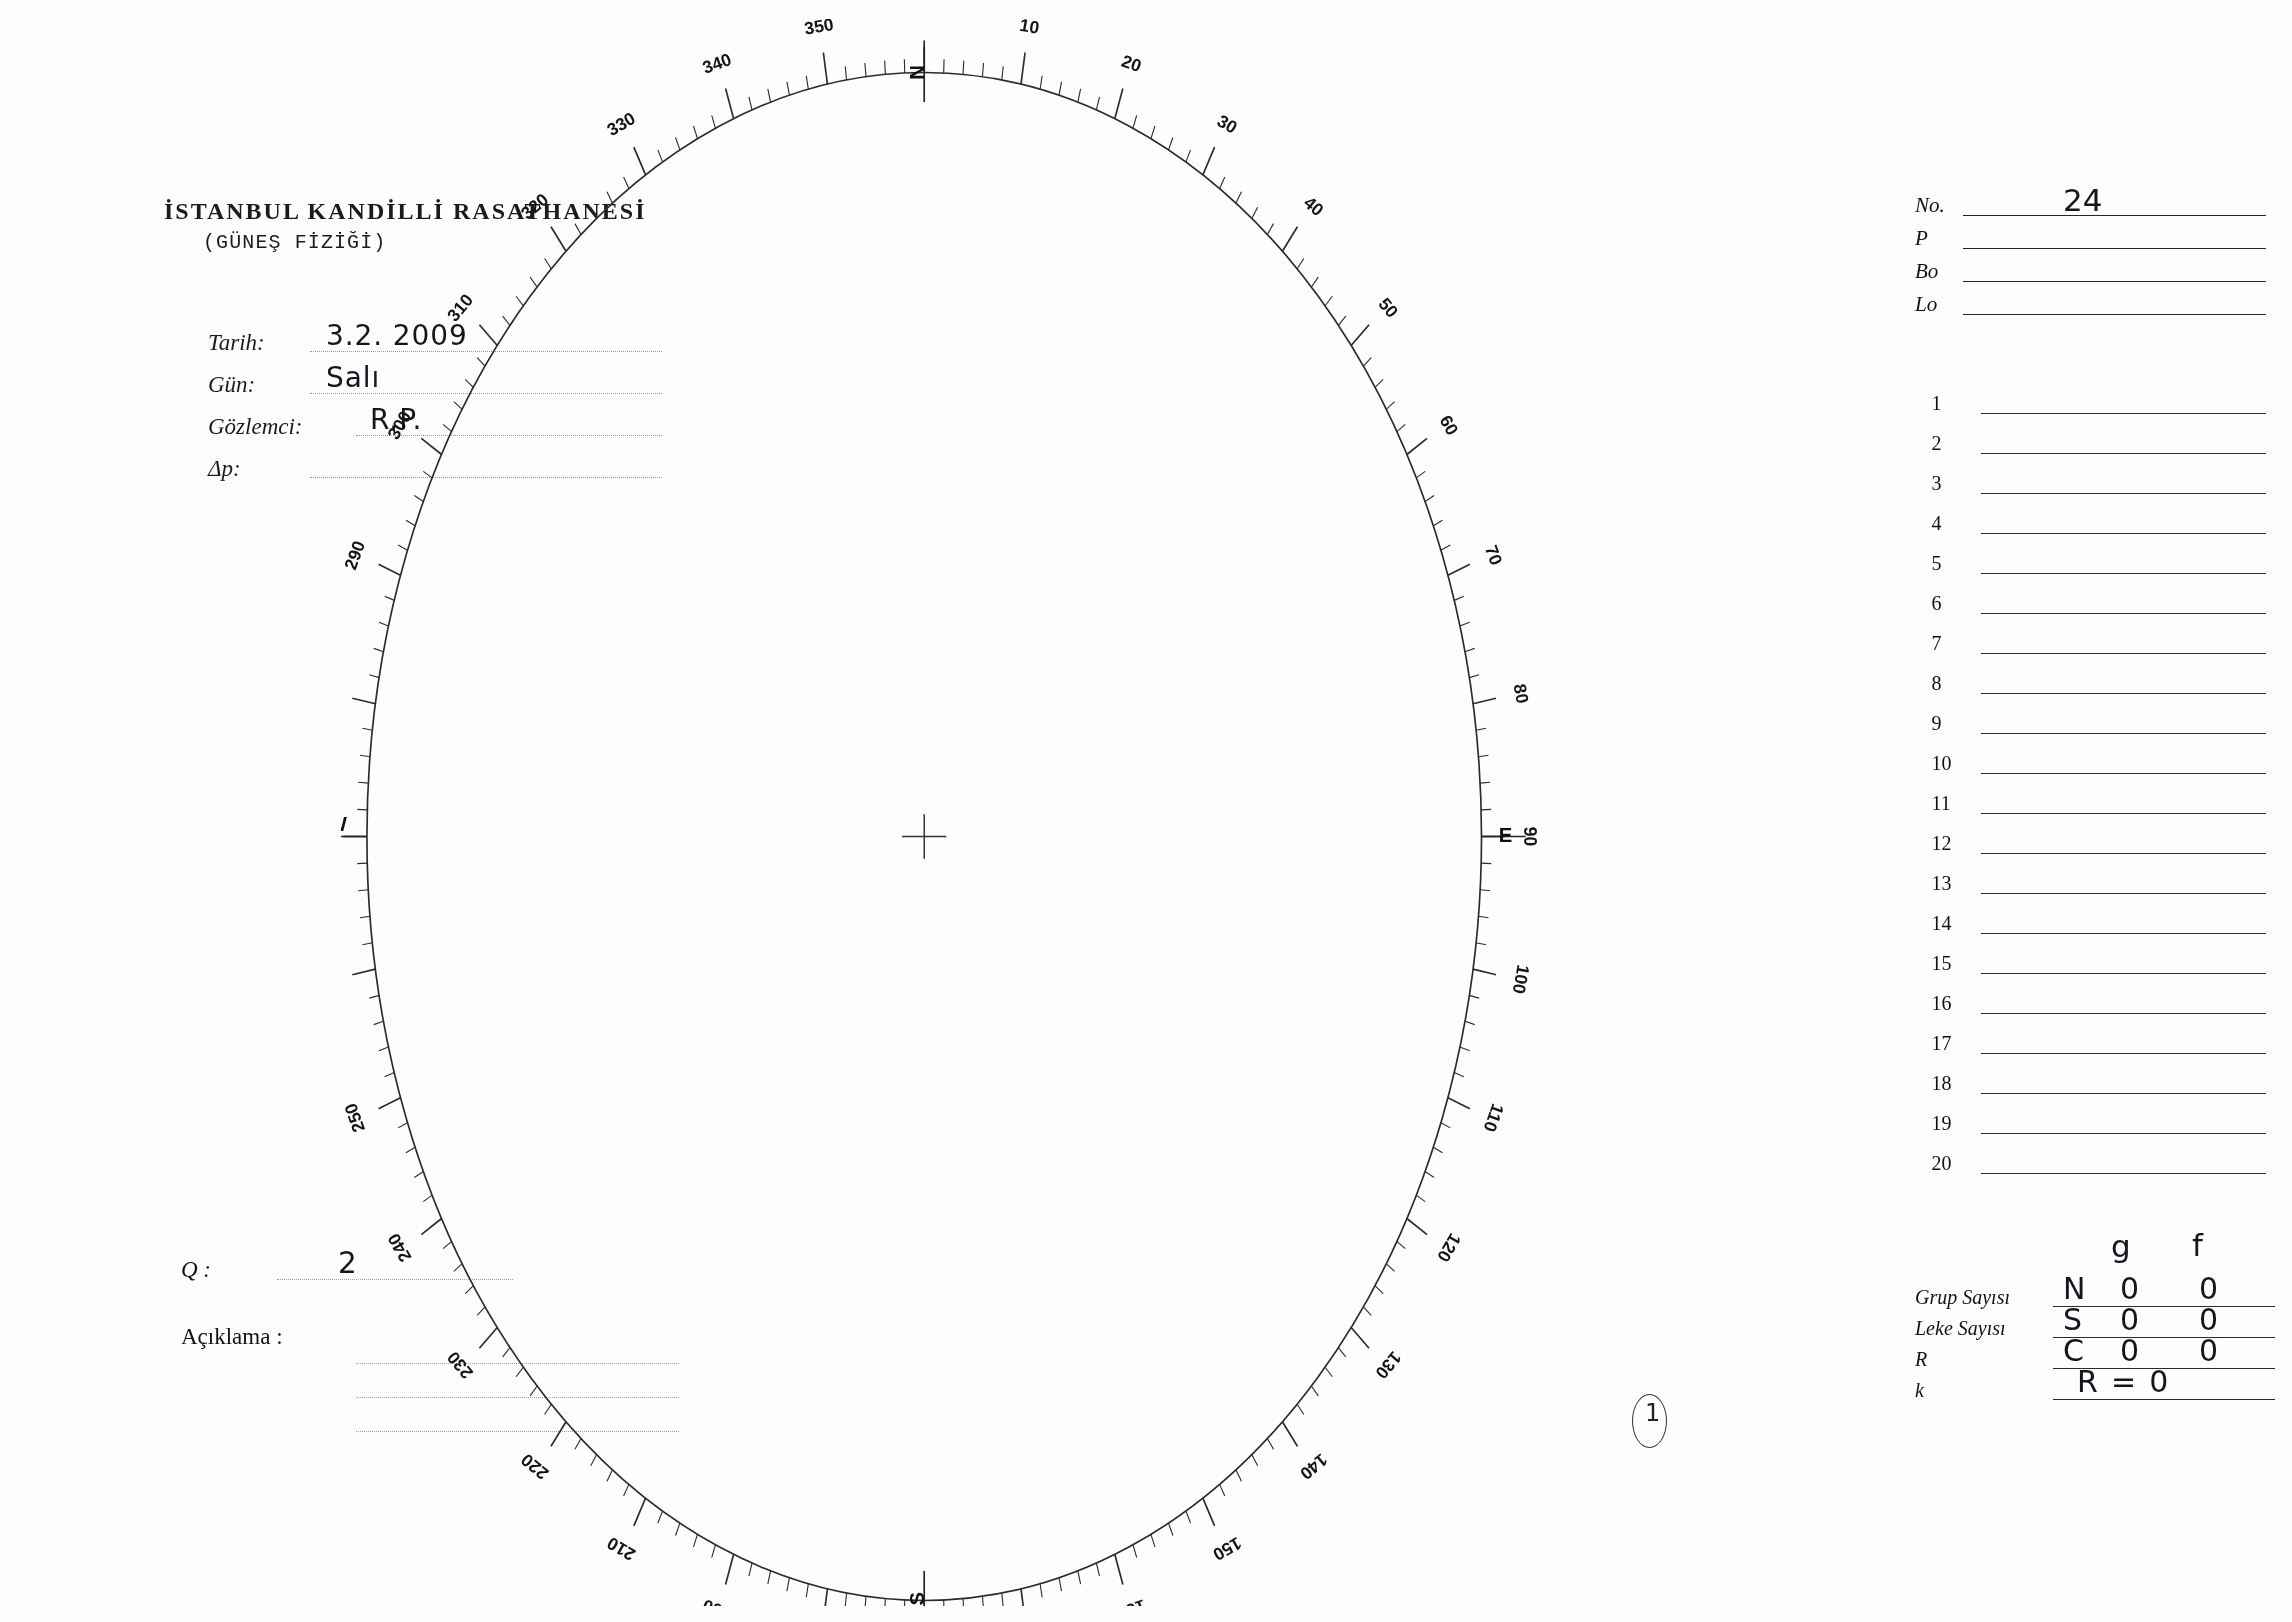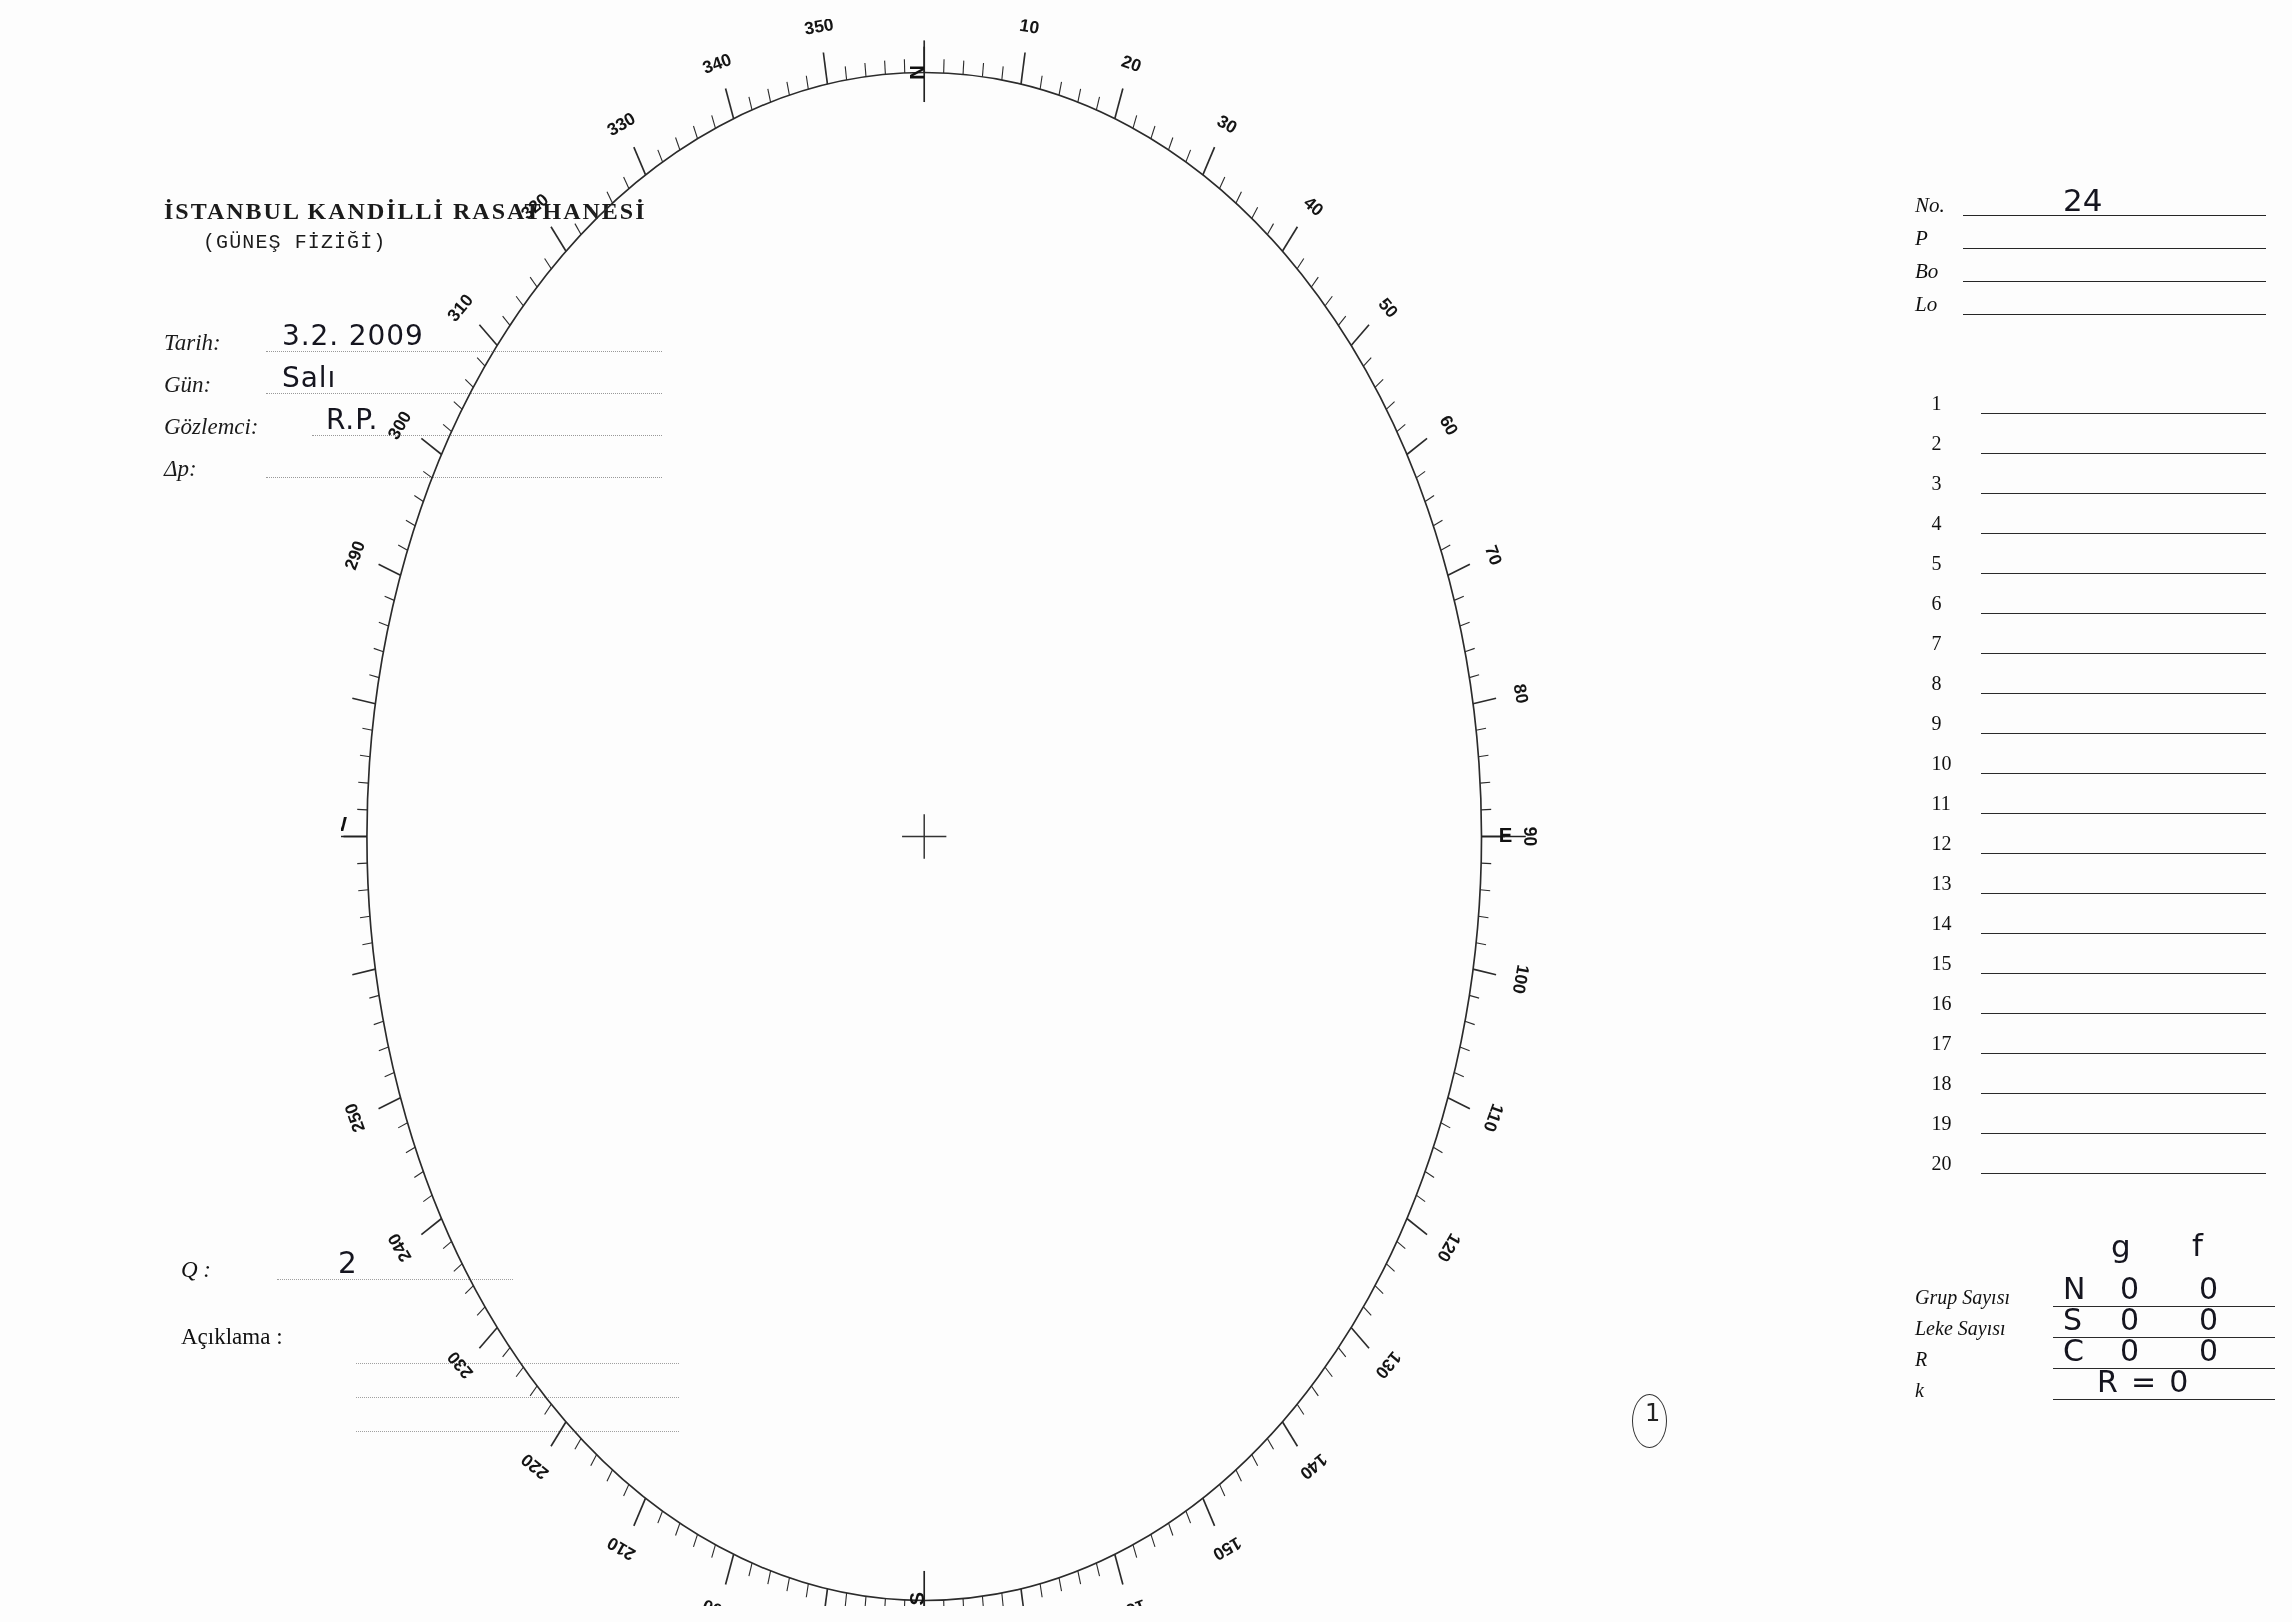--- a/index.html
+++ b/index.html
@@ -50,20 +50,21 @@
 
   .field-rows {
     position: absolute;
     left: 164px;
     top: 323px;
     width: 498px;
   }
   .field-row {
     position: relative;
     height: 42px;
+    margin-left: 44px;
   }
   .field-label {
     position: absolute;
     left: 0;
     top: 7.4px;
     font-style: italic;
     font-size: 23px;
     font-family: "Liberation Serif", serif;
     color: #1b1b1b;
   }
@@ -247,21 +248,20 @@
     left: 284px; top: -11px;
     font-family: "DejaVu Sans", sans-serif;
     font-size: 30px;
   }
   .sum-k {
     position: absolute;
     left: 162px; top: -11px;
     font-family: "DejaVu Sans", sans-serif;
     font-size: 30px;
     letter-spacing: 1.8px;
-    margin-left: 20px;
   }
 
   
   #disk-wrap {
     position: absolute;
     left: 341px;
     top: 18.5px;
     width: 1255px;
     height: 1587px;
   }

